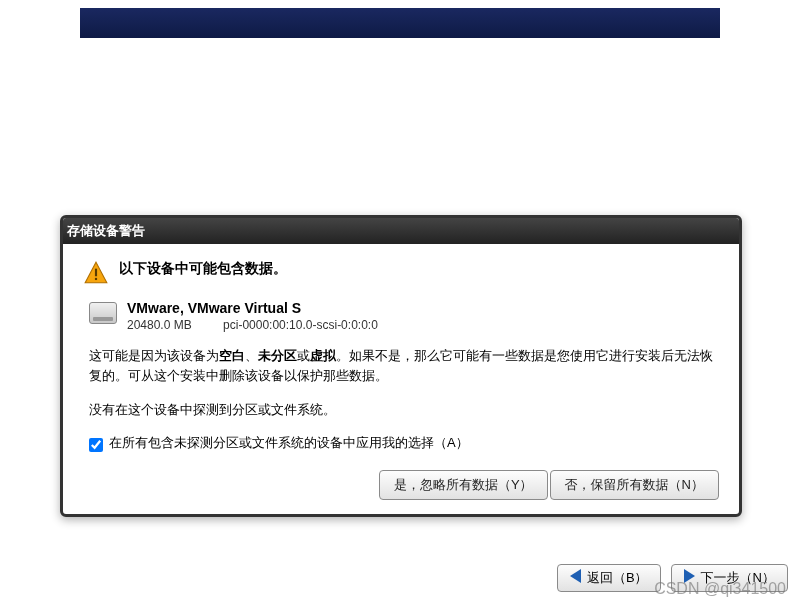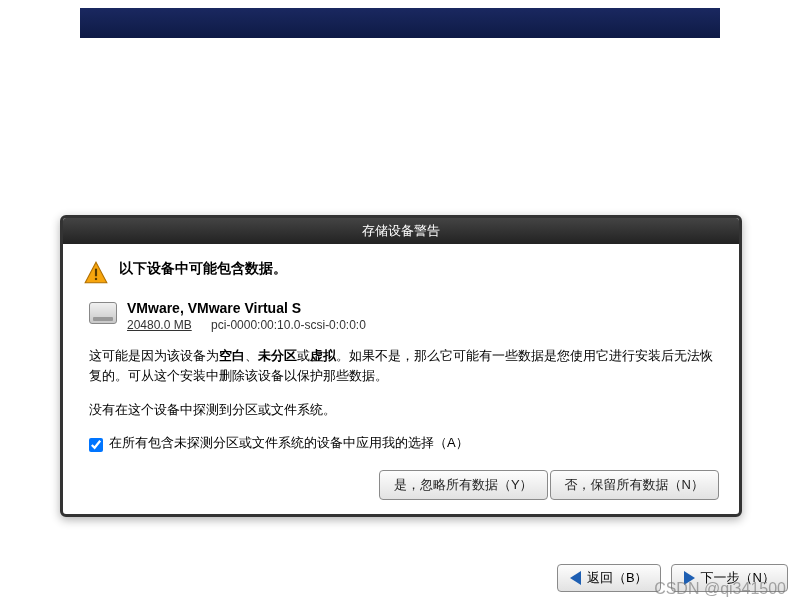--- a/index.html
+++ b/index.html
@@ -26,24 +26,24 @@
       left: 60px;
       right: 58px;
       background: #fff;
       border: 3px solid #333;
       border-radius: 6px;
       box-shadow: 0 3px 10px rgba(0,0,0,0.3);
     }
     .dialog-title {
       background: linear-gradient(to bottom, #444, #222);
       color: #fff;
-      text-align: center;
+      text-align: left;
       padding: 4px;
       font-size: 13px;
-      font-weight: normal;
+      font-weight: bold;
       border-radius: 3px 3px 0 0;
     }
     .dialog-body {
       padding: 16px 20px 14px 20px;
     }
     .warning-row {
       display: flex;
       gap: 10px;
       margin-bottom: 14px;
     }
@@ -73,21 +73,21 @@
       position: absolute;
       bottom: 2px;
       left: 3px;
       right: 3px;
       height: 4px;
       background: #999;
       border-radius: 1px;
     }
     .device-info .device-name { font-weight: bold; font-size: 14px; }
     .device-info .device-meta { font-size: 12px; color: #333; margin-top: 2px; }
-    .device-meta .size { display:inline-block; margin-right: 16px; text-decoration: underline; }
+    .device-meta .size { display:inline-block; margin-right: 28px; }
     .msg { margin-left: 6px; margin-bottom: 14px; line-height: 1.55; font-size: 13px; }
     .checkbox-row {
       margin-left: 6px;
       margin-bottom: 18px;
       display: flex;
       align-items: flex-end;
       gap: 6px;
       font-size: 13px;
     }
     .checkbox-row input { width: 14px; height: 14px; }
@@ -107,21 +107,20 @@
     }
     .nav-buttons {
       position: absolute;
       bottom: 8px;
       right: 12px;
       display: flex;
       gap: 10px;
     }
     .nav-btn {
       display: flex;
-      align-items: center;
       gap: 6px;
       background: linear-gradient(to bottom, #fdfdfd, #e2e2e2);
       border: 1px solid #8a8a8a;
       border-radius: 4px;
       padding: 4px 12px;
       font-size: 13px;
       cursor: pointer;
     }
     .arrow-left, .arrow-right {
       width: 0; height: 0;

